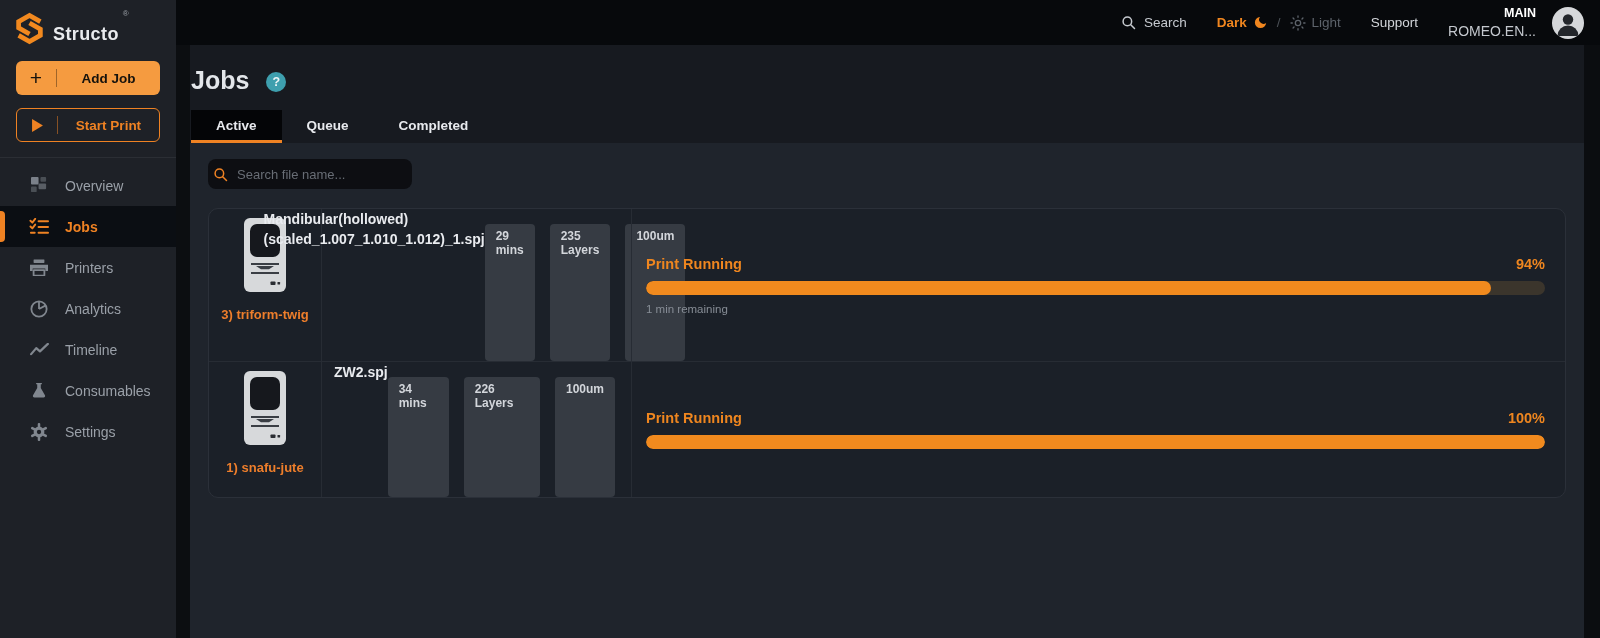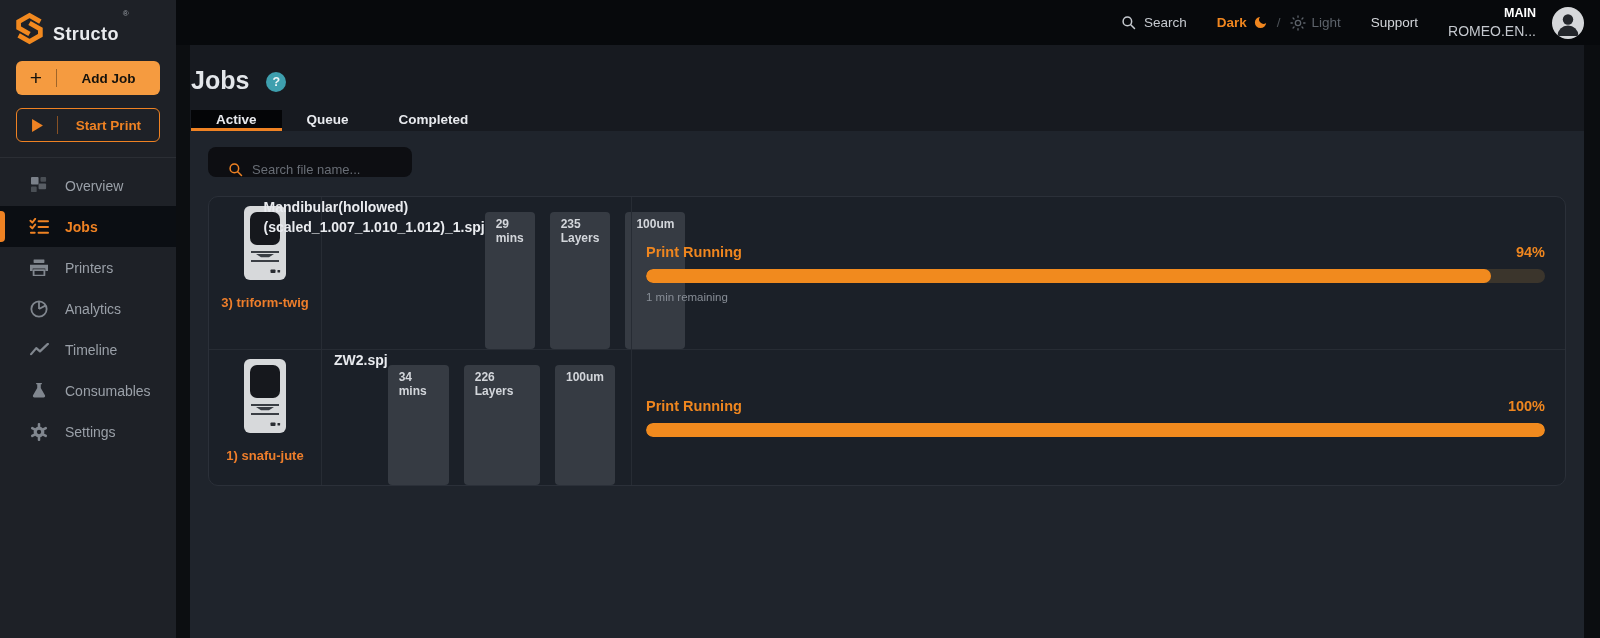--- a/index.html
+++ b/index.html
@@ -49,25 +49,25 @@
   .nav-item.active .nav-icon { color:#ef8223; }
   .nav-item.active .nav-label { color:#ef8223; font-weight:bold; }
 
   
   .content { position:absolute; top:45px; left:190px; right:16px; bottom:0; background:#171a20; display:flex; flex-direction:column; }
   .right-gutter { position:absolute; top:45px; right:0; width:16px; bottom:0; background:#0b0d10; }
   .page-head { display:flex; align-items:center; gap:17px; padding:21px 0 0 1px; }
   .page-title { color:#e3e6ea; font-size:25px; font-weight:bold; }
   .help-icon { width:20px; height:20px; border-radius:50%; background:#3e9fae; color:#ecf5f7; font-size:12.5px; font-weight:bold; display:flex; align-items:center; justify-content:center; cursor:pointer; margin-top:3px; }
   .tabs { display:flex; margin-top:15px; padding-left:1px; }
-  .tab { height:21px; padding:0 25px; display:flex; align-items:center; color:#e8eaee; font-size:13.5px; font-weight:bold; border-bottom:3px solid transparent; cursor:pointer; }
+  .tab { height:33px; padding:0 25px; display:flex; align-items:center; color:#e8eaee; font-size:13.5px; font-weight:bold; border-bottom:3px solid transparent; cursor:pointer; }
   .tab.active { background:#040507; border-bottom-color:#ef8223; }
 
   .panel { flex:1; background:#1f242c; padding:16px 18px; }
-  .search-box { width:204px; height:30px; background:#0d0e12; border-radius:8px; display:flex; align-items:flex-end; gap:9px; padding:0 20px; }
+  .search-box { width:204px; height:30px; background:#0d0e12; border-radius:8px; display:flex; align-items:center; gap:9px; padding:0 5px; }
   .search-box input { background:transparent; border:none; outline:none; color:#cfd3d8; font-size:13px; width:100%; font-family:"Liberation Sans",sans-serif; }
   .search-box input::placeholder { color:#686d75; }
   .search-mag { color:#ef8223; display:flex; flex:none; }
 
   .card { margin-top:19px; border:1px solid #2b3039; border-radius:10px; background:#1b2028; overflow:hidden; }
   .job-row { display:grid; grid-template-columns:112px 310px 1fr; cursor:pointer; }
   .job-row.r1 { height:152px; }
   .job-row.r2 { height:136px; border-top:1px solid #272c34; }
   .col-thumb { display:flex; flex-direction:column; align-items:center; padding-top:9px; }
   .printer-name { margin-top:11px; color:#ee7e2b; font-size:13px; font-weight:bold; text-align:center; width:88px; line-height:1.2; }

